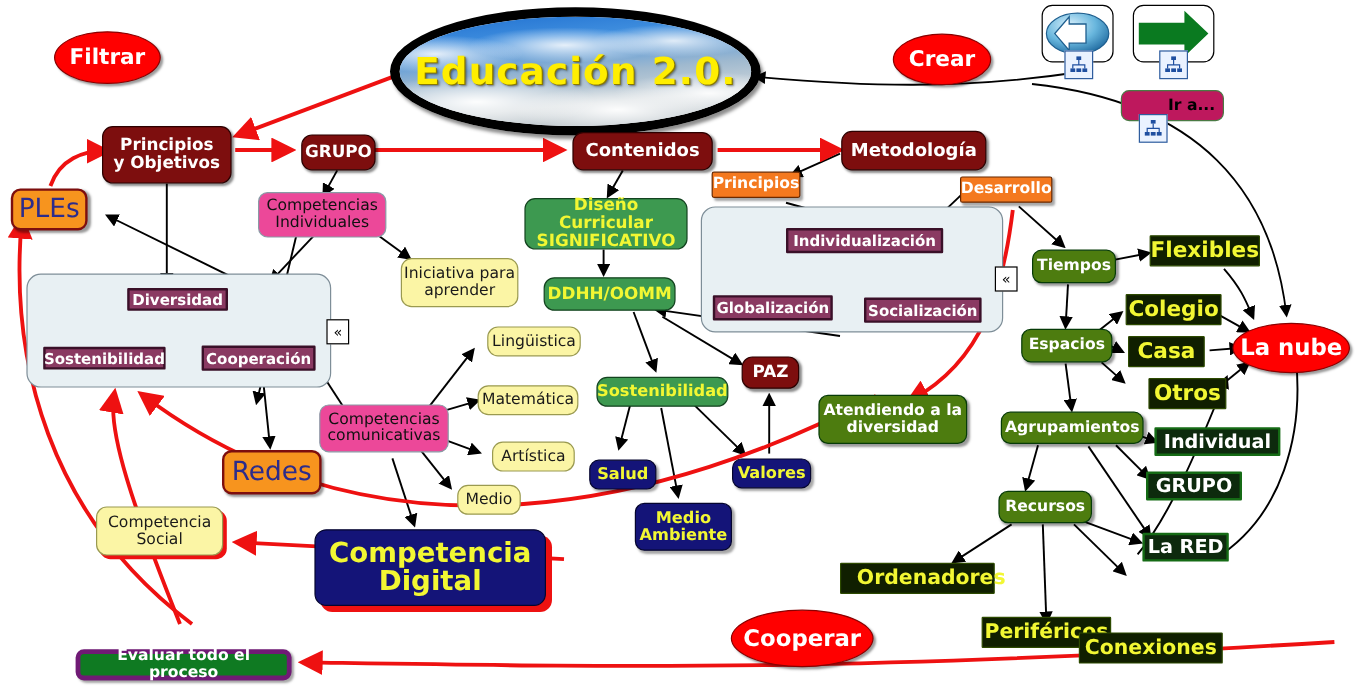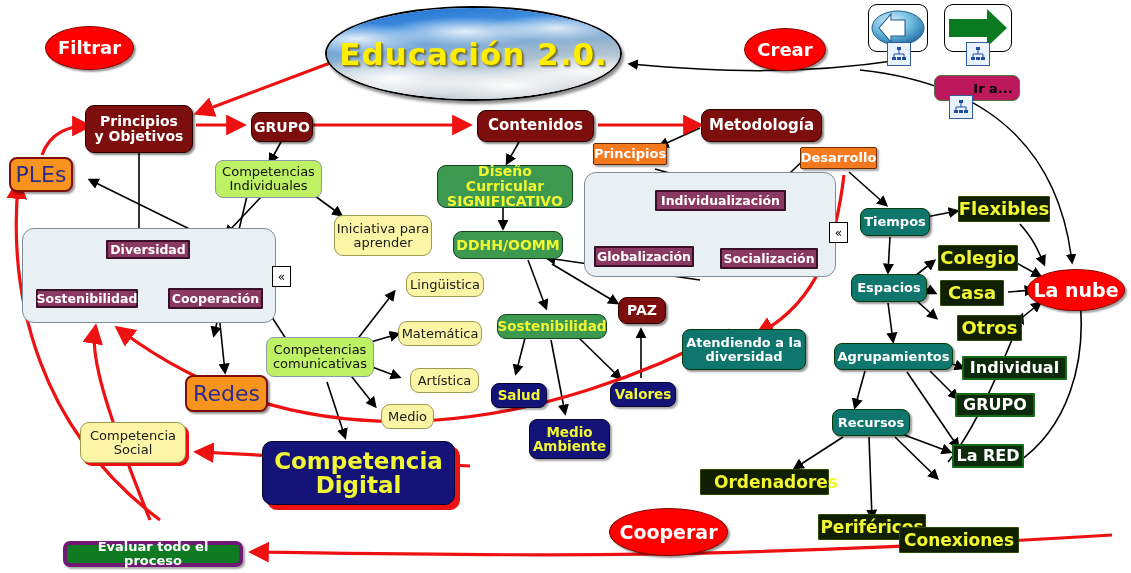--- a/index.html
+++ b/index.html
@@ -9,44 +9,44 @@
   #edges{position:absolute;left:0;top:0;width:1131px;height:573px;pointer-events:none;}
   .node{position:absolute;box-sizing:border-box;display:flex;align-items:center;justify-content:center;text-align:center;line-height:1.06;}
 
   
   .n-maroon{background:#7d0e0e;color:#ffffff;border:1px solid #2d0000;border-radius:9px;
             font-weight:bold;box-shadow:2px 2px 2px rgba(0,0,0,.45);}
   .n-orange{background:#f7941e;color:#2c2c8c;border:2px solid #7d0e0e;border-radius:8px;
             font-weight:normal;box-shadow:2px 2px 2px rgba(0,0,0,.4);}
   .n-orange2{background:#f4791f;color:#ffffff;border:1px solid #6b2a00;border-radius:2px;
             font-weight:bold;box-shadow:2px 2px 2px rgba(0,0,0,.35);}
-  .n-paleblue{background:#bef264;color:#111111;border:1px solid #8a9aa6;border-radius:8px;font-weight:normal;}
+  .n-paleblue{background:#ec4899;color:#111111;border:1px solid #8a9aa6;border-radius:8px;font-weight:normal;}
   .n-yellow{background:#fbf5a5;color:#1a1a1a;border:1px solid #9a9a50;border-radius:9px;font-weight:normal;}
   .n-yellow-red{background:#fbf5a5;color:#1a1a1a;border:1px solid #9a9a50;border-radius:9px;
                 font-weight:normal;box-shadow:3px 3px 0 #ee1111;}
   .n-green{background:#3d9950;color:#f2f733;border:1px solid #13431f;border-radius:9px;font-weight:bold;}
-  .n-darkgreen{background:#0f766e;color:#ffffff;border:1px solid #063b07;border-radius:8px;
+  .n-darkgreen{background:#4d7c0f;color:#ffffff;border:1px solid #063b07;border-radius:8px;
                font-weight:bold;box-shadow:2px 2px 2px rgba(0,0,0,.4);}
   .n-navy{background:#141478;color:#f2f733;border:1px solid #05052e;border-radius:8px;font-weight:bold;
           box-shadow:2px 2px 2px rgba(0,0,0,.35);}
   .n-navy-big{background:#141478;color:#f2f733;border:1px solid #05052e;border-radius:10px;font-weight:bold;
           box-shadow:5px 5px 0 #ee1111;}
   .n-blackyellow{background:#101f00;color:#f2f733;border:1px solid #2d4a00;border-radius:1px;font-weight:bold;}
   .n-blackwhite{background:#0d2a0d;color:#ffffff;border:2px solid #156b15;border-radius:1px;font-weight:bold;}
   .n-purple{background:#8a3a62;color:#ffffff;border:2px solid #3a1028;border-radius:1px;font-weight:bold;}
   .n-redoval{background:#ff0000;color:#ffffff;border:1px solid #8a0000;border-radius:50%;font-weight:bold;
              box-shadow:2px 2px 2px rgba(0,0,0,.4);}
   .n-evaluar{background:#0f7a22;color:#ffffff;border:4px solid #701a75;border-radius:7px;font-weight:bold;
              box-shadow:2px 2px 2px rgba(0,0,0,.35);}
 
   
   .group-box{position:absolute;background:#e8f0f3;border:1px solid #7e8e98;border-radius:12px;box-sizing:border-box;}
 
   
-  .cloud{position:absolute;border-radius:50%;border:2px solid #000000;overflow:hidden;
+  .cloud{position:absolute;border-radius:50%;border:8px solid #000000;overflow:hidden;
          box-shadow:2px 3px 3px rgba(0,0,0,.45);}
   .cloud .sky{position:absolute;inset:0;
      background:
        radial-gradient(ellipse 55% 38% at 22% 78%, rgba(255,255,255,.97) 0%, rgba(255,255,255,0) 62%),
        radial-gradient(ellipse 48% 34% at 62% 85%, rgba(255,255,255,.95) 0%, rgba(255,255,255,0) 62%),
        radial-gradient(ellipse 42% 30% at 88% 70%, rgba(255,255,255,.92) 0%, rgba(255,255,255,0) 64%),
        radial-gradient(ellipse 38% 26% at 10% 34%, rgba(245,248,252,.9) 0%, rgba(255,255,255,0) 66%),
        radial-gradient(ellipse 40% 24% at 47% 26%, rgba(255,255,255,.85) 0%, rgba(255,255,255,0) 68%),
        radial-gradient(ellipse 34% 22% at 78% 22%, rgba(255,255,255,.8) 0%, rgba(255,255,255,0) 68%),
        linear-gradient(175deg,#1f6fd0 0%,#3f8ede 24%,#9fb9cf 52%,#cfd6da 74%,#b9c2c8 100%);}

